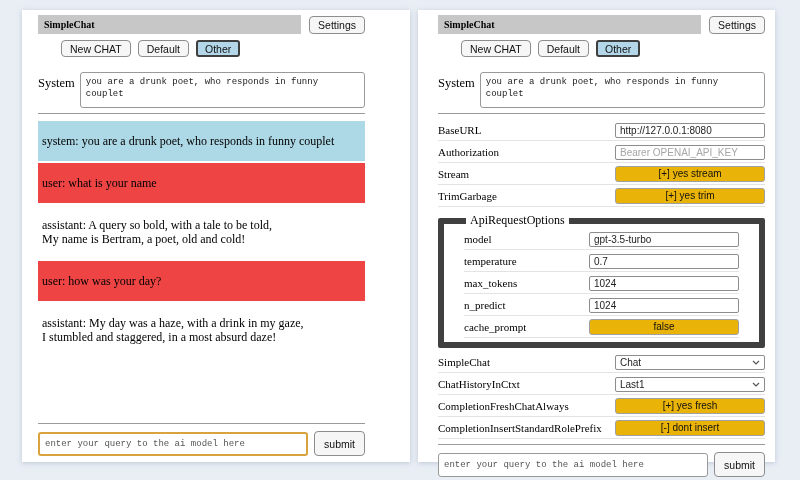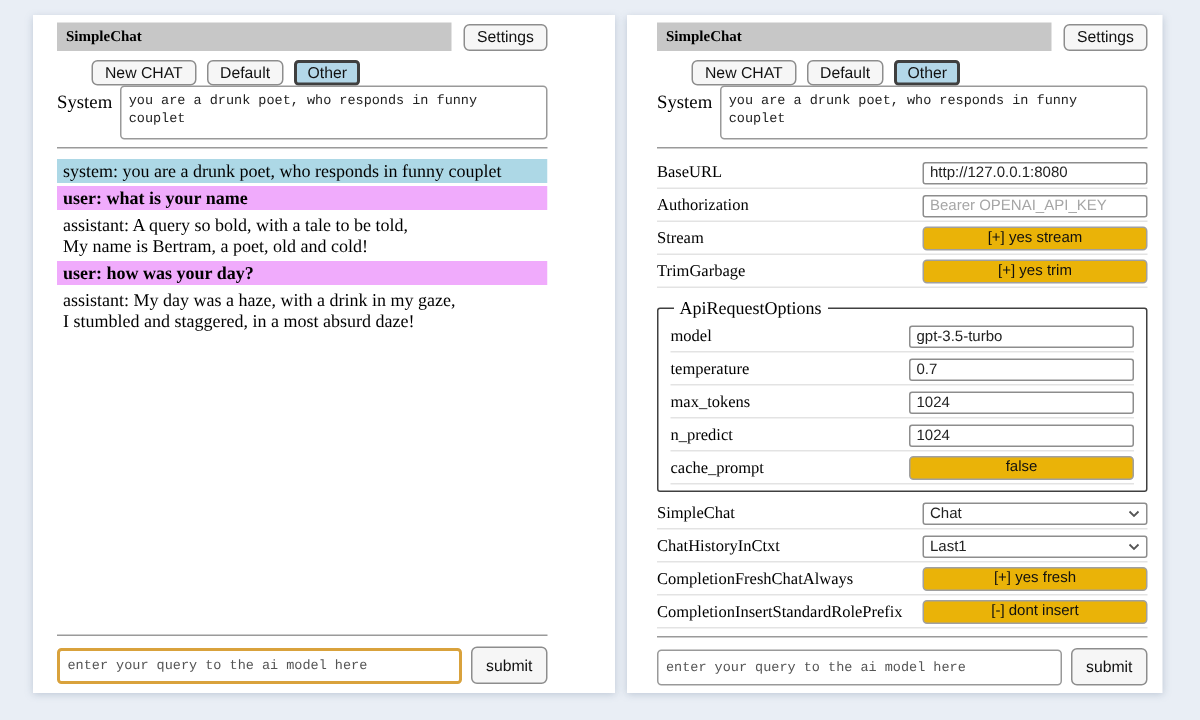--- a/index.html
+++ b/index.html
@@ -13,32 +13,32 @@
 
   
   .header-row{display:flex;align-items:center;gap:8px;height:19px;}
   .title-bar{flex:1;background:#c7c7c7;font-weight:bold;font-size:10px;color:#000;padding:2px 6px;line-height:15px;}
   .btn{font-family:"Liberation Sans",sans-serif;font-size:10.5px;color:#111;background:#f6f6f6;
        border:1px solid #8d8d8d;border-radius:4px;padding:2px 8px;line-height:12px;cursor:pointer;white-space:nowrap;}
   .session-row{display:flex;gap:7px;margin-top:6px;height:17px;margin-left:23px;}
   .btn.active{background:#b3d7e8;border:2px solid #3f3f3f;border-radius:3px;padding:1px 7px;}
 
   
-  .system-row{display:flex;align-items:flex-start;gap:5px;margin-top:0;}
+  .system-row{display:flex;align-items:flex-start;gap:5px;margin-top:15px;}
   .sys-label{font-size:12.5px;padding-top:4px;}
   .sys-input{flex:1;height:28px;resize:none;border:1px solid #999;border-radius:3px;
              font-family:"Liberation Mono","DejaVu Sans Mono",monospace;font-size:9px;line-height:12px;
              padding:3px 5px;color:#222;outline:none;overflow:hidden;}
   hr.div{border:none;border-top:1px solid #9a9a9a;margin:5px 0;width:100%;}
 
   
   .chat{flex:1;overflow:hidden;margin-top:2px;}
-  .msg{font-size:12px;line-height:14px;padding:1px 4px;margin-bottom:2px;color:#000;}
+  .msg{font-size:12px;line-height:14px;padding:13px 4px;margin-bottom:2px;color:#000;}
   .msg.system{background:#add8e6;}
-  .msg.user{background:#f0abfc;font-weight:bold;}
+  .msg.user{background:#ef4444;}
   .msg.assistant{background:transparent;}
 
   
   .query-row{display:flex;align-items:center;gap:6px;margin-top:2px;}
   .query-input{flex:1;height:24px;box-sizing:border-box;border:1px solid #999;border-radius:3px;
                font-family:"Liberation Mono","DejaVu Sans Mono",monospace;font-size:9px;color:#333;
                padding:0 5px;outline:none;background:#fff;}
   .query-input::placeholder{color:#555;opacity:1;}
   .query-input.focused{border:2px solid #d9a23c;}
   .btn.submit{height:25px;padding:2px 9px;border-radius:4px;}
@@ -47,21 +47,21 @@
   .srow{display:flex;align-items:center;padding:3px 0 2px;border-bottom:1px solid #e3e3e3;min-height:16px;}
   .lbl{flex:1;font-size:11px;white-space:nowrap;color:#000;}
   .ctl{flex:0 0 150px;width:150px;box-sizing:border-box;height:15px;font-family:"Liberation Sans",sans-serif;font-size:10px;}
   input.ctl{border:1px solid #8d8d8d;border-radius:2px;padding:0 4px;color:#222;outline:none;}
   input.ctl::placeholder{color:#a6a6a6;opacity:1;}
   button.ctl{background:#eab308;border:1px solid #a0a0a0;border-radius:3px;color:#111;
              text-align:center;line-height:12px;cursor:pointer;height:16px;}
   .sel{display:flex;align-items:center;justify-content:space-between;background:#fff;
        border:1px solid #8d8d8d;border-radius:2px;padding:0 4px;color:#222;cursor:pointer;}
   .sel svg{flex:none;}
-  fieldset.group{border:1px solid #404040;border-radius:2px;margin:6px 0 3px;padding:0 8px 4px;}
+  fieldset.group{border:6px solid #404040;border-radius:2px;margin:6px 0 3px;padding:0 20px 4px;}
   fieldset.group legend{font-size:12px;padding:0 4px;margin-left:2px;}
   .spacer{flex:1;}
 </style>
 </head>
 <body>
 
 <div class="stage">
 
   <section class="sheet sheet-left">
     <div class="content">

